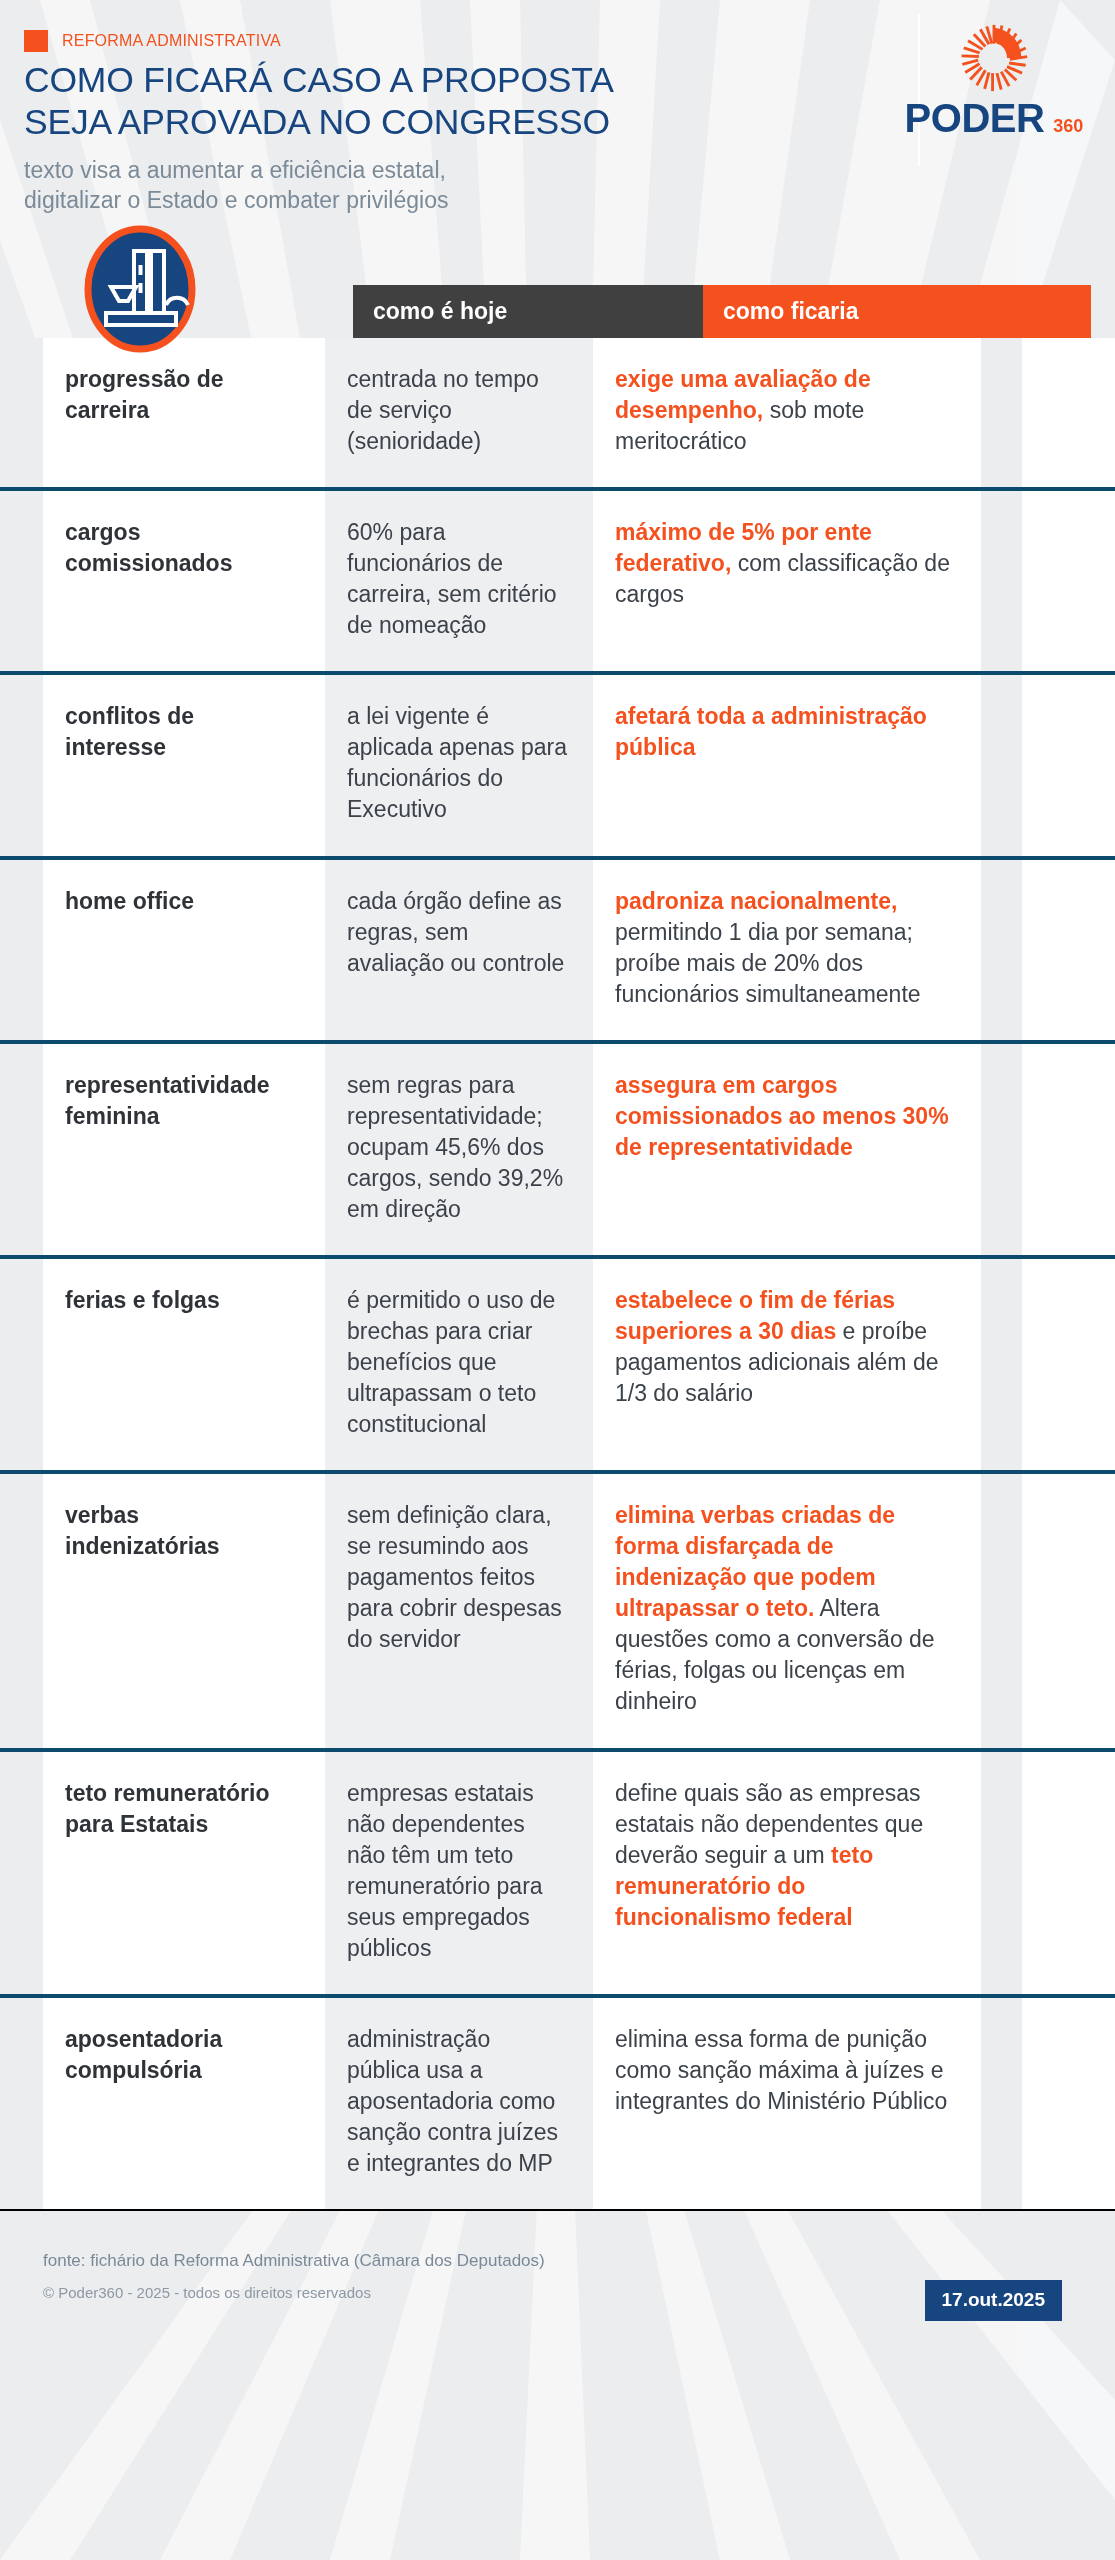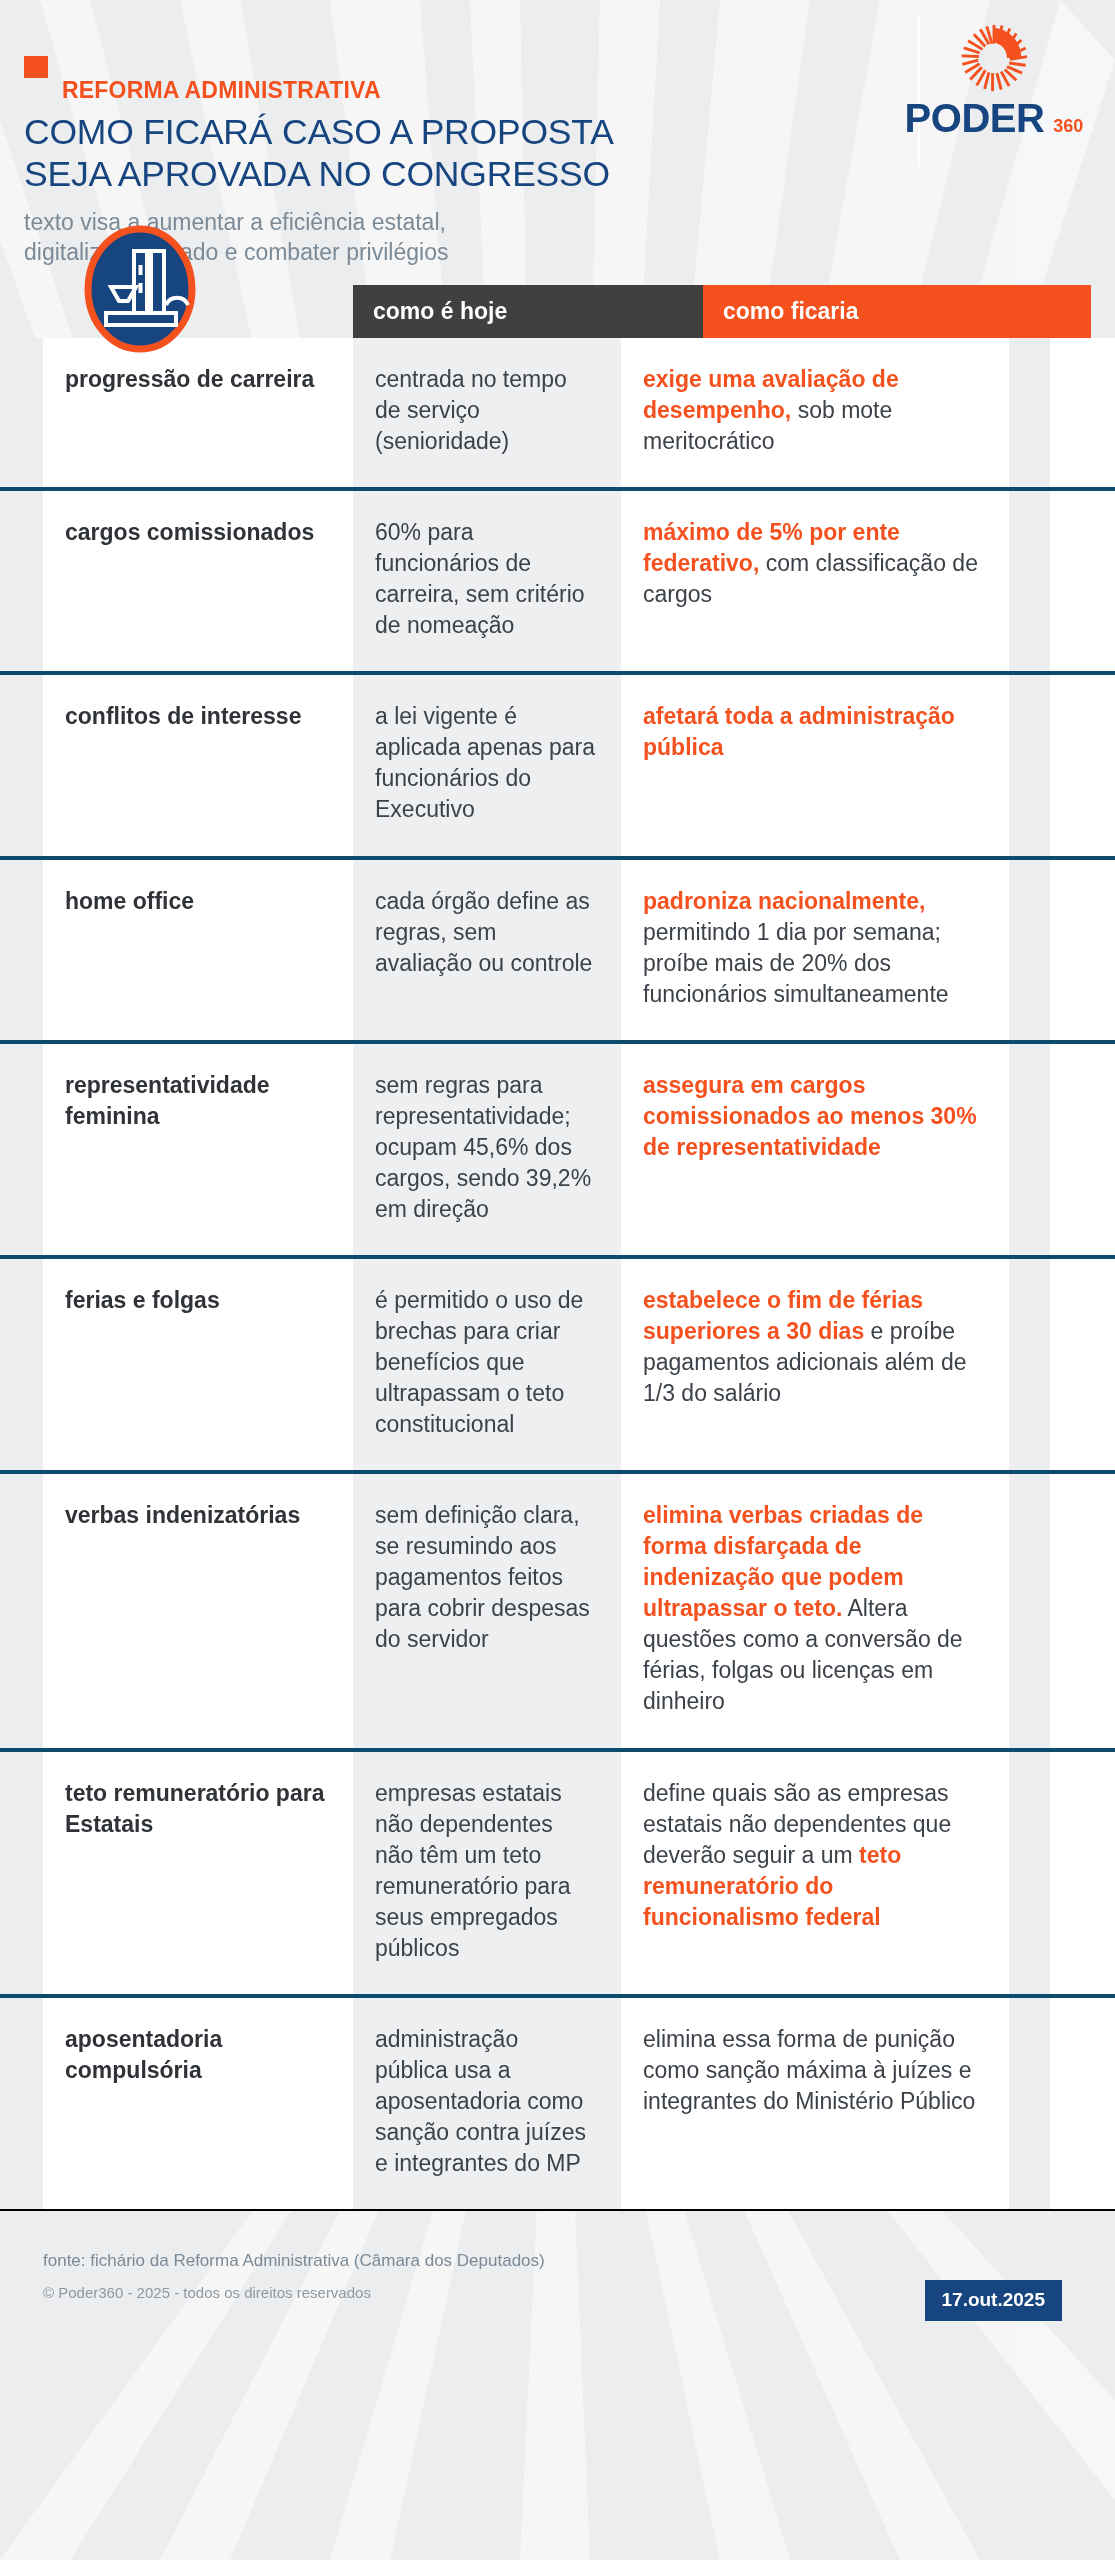--- a/index.html
+++ b/index.html
@@ -37,24 +37,23 @@
     gap: 14px;
     margin-bottom: 8px;
   }
   .kicker-square {
     width: 24px; height: 22px;
     background: #f4511e;
     flex: 0 0 auto;
   }
   .kicker-text {
     color: #f4511e;
-    font-size: 23px;
-    font-weight: bold;
+    font-size: 16px;
+    font-weight: normal;
     letter-spacing: 0.2px;
-    margin-top: 47px;
   }
   .title {
     color: #17457f;
     font-size: 35.5px;
     font-weight: normal;
     line-height: 1.18;
     letter-spacing: -0.2px;
     max-width: 900px;
   }
   .subtitle {
@@ -155,21 +154,21 @@
     width: 41px;
     flex: 0 0 auto;
     background: #ecedef;
   }
   .cell {
     padding: 26px 26px 30px 22px;
     font-size: 23px;
     line-height: 1.35;
   }
   .cell-topic {
-    width: 310px;
+    width: 282px;
     flex: 0 0 auto;
     color: #2f3338;
     font-weight: bold;
     background: #ffffff;
   }
   .cell-hoje {
     width: 268px;
     flex: 0 0 auto;
     color: #3c4249;
     background: #eeeff1;

